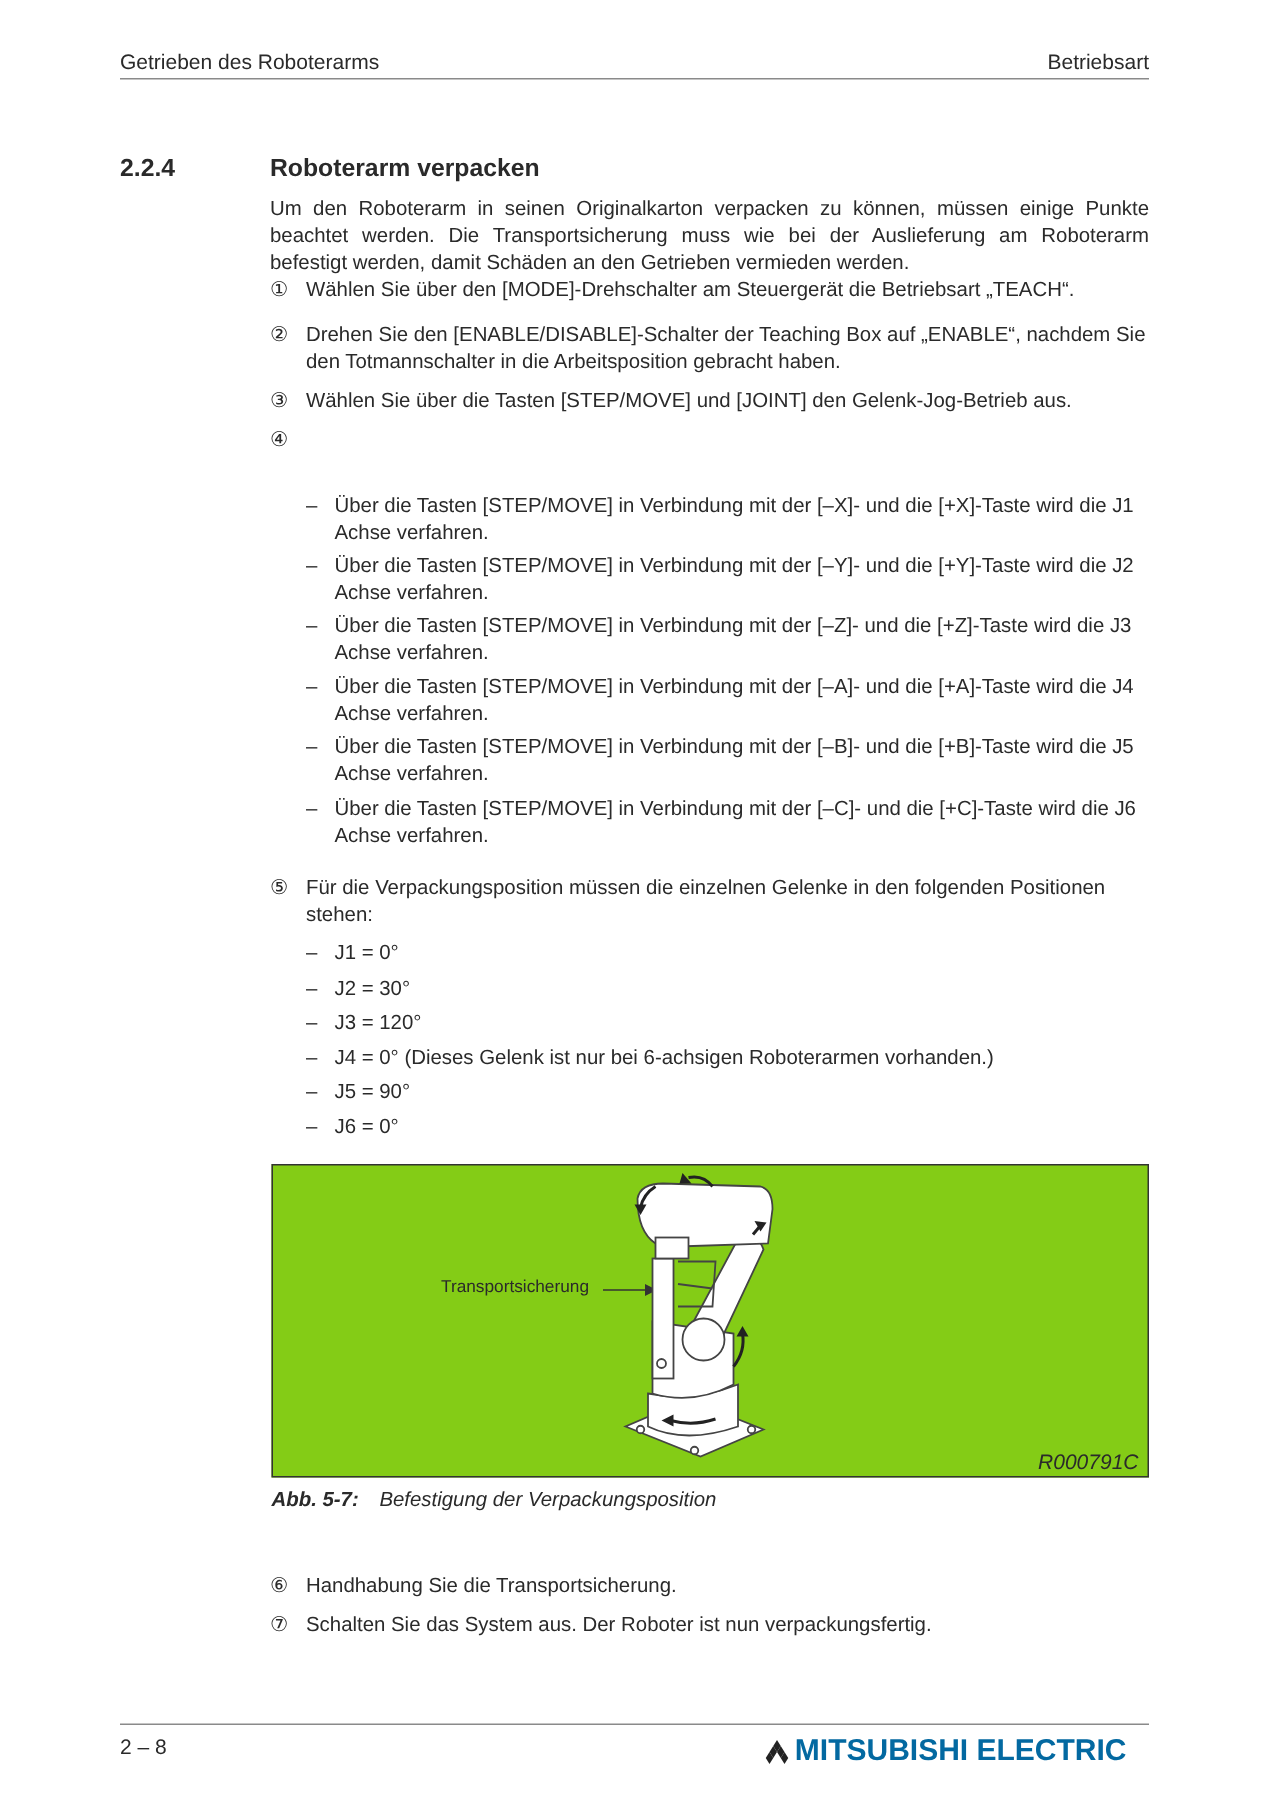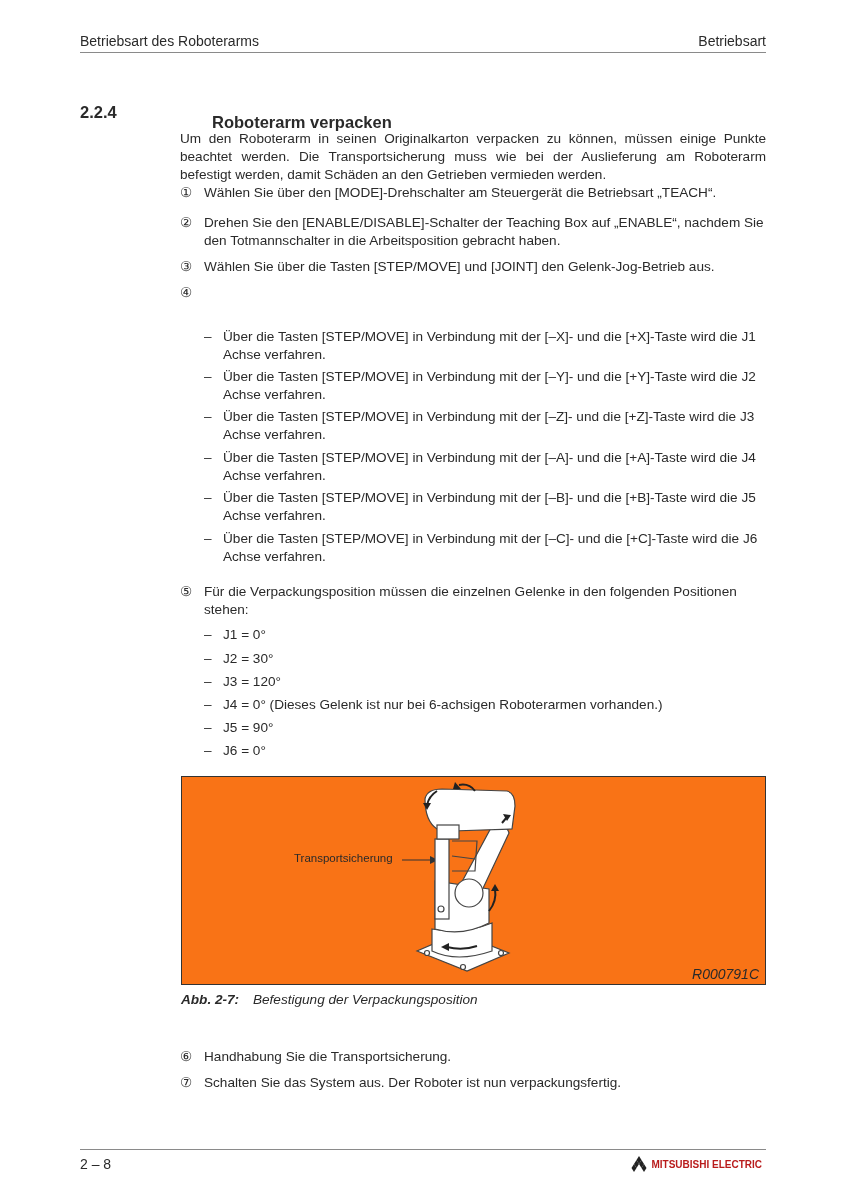--- a/index.html
+++ b/index.html
@@ -6,50 +6,50 @@
   body {
     width: 846px; height: 1197px; position: relative; overflow: hidden;
     font-family: "Liberation Sans", sans-serif; color: #2a2a2a;
   }
   .header { position: absolute; left: 80px; right: 80px; top: 30px; height: 22px;
     border-bottom: 1.5px solid #8a8a8a; font-size: 14px; }
   .header .left { position: absolute; left: 0; top: 3px; }
   .header .right { position: absolute; right: 0; top: 3px; }
 
   .sec-num { position: absolute; left: 80px; top: 103px; font-size: 16.5px; font-weight: bold; }
-  .sec-title { position: absolute; left: 180px; top: 113px; font-size: 16.5px; font-weight: bold; margin-left: 32px; }
+  .sec-title { position: absolute; left: 180px; top: 103px; font-size: 16.5px; font-weight: bold; }
 
   .content { position: absolute; left: 180px; width: 586px; font-size: 13.6px; line-height: 18px; }
   .intro { top: 130px; text-align: justify; }
 
   .step { position: absolute; left: 180px; width: 586px; font-size: 13.6px; line-height: 18px; }
   .step .num { position: absolute; left: 0; top: 0; width: 20px; }
   .step .txt { margin-left: 24px; display: block; }
 
   .sub { position: absolute; left: 204px; width: 562px; font-size: 13.6px; line-height: 18px; }
   .sub .dash { position: absolute; left: 0; top: 0; }
   .sub .txt { margin-left: 19px; display: block; }
 
   .figure { position: absolute; left: 181px; top: 776px; width: 583px; height: 207px;
-    border: 1.5px solid #333; background: #f97316; }
+    border: 1.5px solid #333; background: #84cc16; }
   .fig-label { position: absolute; left: 112px; top: 75px; font-size: 11.5px; }
   .fig-id { position: absolute; right: 6px; bottom: 2px; font-size: 14px; font-style: italic; }
   .robot { position: absolute; left: 215px; top: 4px; }
   .caption { position: absolute; left: 181px; top: 992px; font-size: 13.6px; font-style: italic; }
   .caption b { font-weight: bold; margin-right: 10px; }
 
   .footer { position: absolute; left: 80px; right: 80px; top: 1149px; border-top: 1.5px solid #8a8a8a; height: 30px; }
   .footer .pg { position: absolute; left: 0; top: 6px; font-size: 14px; }
-  .footer .brand { position: absolute; right: 4px; top: 6px; font-size: 10px; font-weight: bold; color: #b91c1c; display: flex; align-items: center; gap: 2px; }
+  .footer .brand { position: absolute; right: 15px; top: 6px; font-size: 20px; font-weight: bold; color: #0369a1; display: flex; align-items: center; gap: 2px; }
 </style>
 </head>
 <body>
 
 <div class="header">
-  <span class="left">Betriebsart des Roboterarms</span>
+  <span class="left">Getrieben des Roboterarms</span>
   <span class="right">Betriebsart</span>
 </div>
 
 <div class="sec-num">2.2.4</div>
 <div class="sec-title">Roboterarm verpacken</div>
 
 <div class="content intro">Um den Roboterarm in seinen Originalkarton verpacken zu können, müssen einige Punkte beachtet werden. Die Transportsicherung muss wie bei der Auslieferung am Roboterarm befestigt werden, damit Schäden an den Getrieben vermieden werden.</div>
 
 <div class="step" style="top:184px">
   <span class="num">①</span>
@@ -163,21 +163,21 @@
       <polygon points="26,22 34,22 30,29"></polygon>
       <polygon points="58,1 64,8 56,8"></polygon>
       <polygon points="106,33 114,34 110,40"></polygon>
       <polygon points="94,110 102,110 98,103"></polygon>
       <polygon points="52,162 52,170 44,166"></polygon>
     </g>
   </svg>
   <span class="fig-id">R000791C</span>
 </div>
 <div class="caption">
-  <b>Abb. 2-7:</b>
+  <b>Abb. 5-7:</b>
   <span>Befestigung der Verpackungsposition</span>
 </div>
 
 <div class="step" style="top:1048px">
   <span class="num">⑥</span>
   <span class="txt">Handhabung Sie die Transportsicherung.</span>
 </div>
 <div class="step" style="top:1074px">
   <span class="num">⑦</span>
   <span class="txt">Schalten Sie das System aus. Der Roboter ist nun verpackungsfertig.</span>

